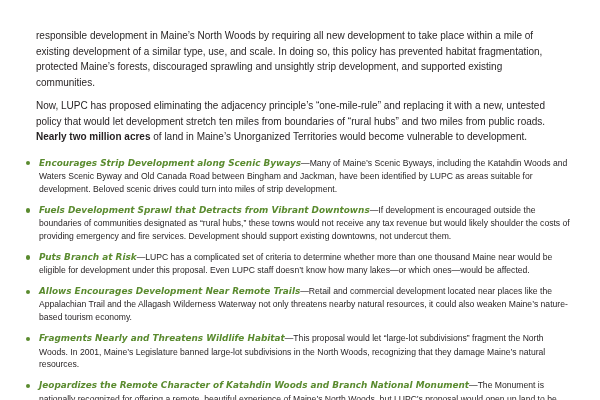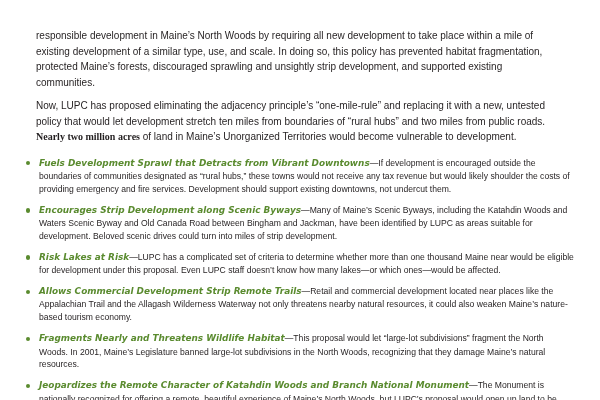--- a/index.html
+++ b/index.html
@@ -65,21 +65,20 @@
   }
   .pt-title {
     font-family: "DejaVu Sans", sans-serif;
     font-weight: bold;
     font-style: italic;
     color: #5a8b2f;
     font-size: 8.9px;
   }
   .bold {
     font-weight: bold;
-    font-family: Liberation Serif, serif;
   }
   .clip-bottom {
     position: absolute;
     left: 0;
     right: 0;
     bottom: 0;
     height: 4px;
     background: #ffffff;
   }
 </style>
@@ -89,30 +88,30 @@
 <div class="page">
 
   <div class="intro">
     <p>responsible development in Maine’s North Woods by requiring all new development to take place within a mile of existing development of a similar type, use, and scale. In doing so, this policy has prevented habitat fragmentation, protected Maine’s forests, discouraged sprawling and unsightly strip development, and supported existing communities.</p>
     <p><span>Now, LUPC has proposed eliminating the adjacency principle’s “one-mile-rule” and replacing it with a new, untested policy that would let development stretch ten miles from boundaries of “rural hubs” and two miles from public roads. </span><span class="bold">Nearly two million acres</span><span> of land in Maine’s Unorganized Territories would become vulnerable to development.</span></p>
   </div>
 
 
   <ul class="points">
     <li>
+      <span class="pt-title">Encourages Strip Development along Scenic Byways</span><span>—Many of Maine’s Scenic Byways, including the Katahdin Woods and Waters Scenic Byway and Old Canada Road between Bingham and Jackman, have been identified by LUPC as areas suitable for development. Beloved scenic drives could turn into miles of strip development.</span>
+    </li>
+    <li>
       <span class="pt-title">Fuels Development Sprawl that Detracts from Vibrant Downtowns</span><span>—If development is encouraged outside the boundaries of communities designated as “rural hubs,” these towns would not receive any tax revenue but would likely shoulder the costs of providing emergency and fire services. Development should support existing downtowns, not undercut them.</span>
     </li>
     <li>
-      <span class="pt-title">Encourages Strip Development along Scenic Byways</span><span>—Many of Maine’s Scenic Byways, including the Katahdin Woods and Waters Scenic Byway and Old Canada Road between Bingham and Jackman, have been identified by LUPC as areas suitable for development. Beloved scenic drives could turn into miles of strip development.</span>
+      <span class="pt-title">Puts Branch at Risk</span><span>—LUPC has a complicated set of criteria to determine whether more than one thousand Maine near would be eligible for development under this proposal. Even LUPC staff doesn’t know how many lakes—or which ones—would be affected.</span>
     </li>
     <li>
-      <span class="pt-title">Risk Lakes at Risk</span><span>—LUPC has a complicated set of criteria to determine whether more than one thousand Maine near would be eligible for development under this proposal. Even LUPC staff doesn’t know how many lakes—or which ones—would be affected.</span>
-    </li>
-    <li>
-      <span class="pt-title">Allows Commercial Development Strip Remote Trails</span><span>—Retail and commercial development located near places like the Appalachian Trail and the Allagash Wilderness Waterway not only threatens nearby natural resources, it could also weaken Maine’s nature-based tourism economy.</span>
+      <span class="pt-title">Allows Encourages Development Near Remote Trails</span><span>—Retail and commercial development located near places like the Appalachian Trail and the Allagash Wilderness Waterway not only threatens nearby natural resources, it could also weaken Maine’s nature-based tourism economy.</span>
     </li>
     <li>
       <span class="pt-title">Fragments Nearly and Threatens Wildlife Habitat</span><span>—This proposal would let “large-lot subdivisions” fragment the North Woods. In 2001, Maine’s Legislature banned large-lot subdivisions in the North Woods, recognizing that they damage Maine’s natural resources.</span>
     </li>
     <li>
       <span class="pt-title">Jeopardizes the Remote Character of Katahdin Woods and Branch National Monument</span><span>—The Monument is nationally recognized for offering a remote, beautiful experience of Maine’s North Woods, but LUPC’s proposal would open up land to be developed both west and east of the East Branch of the Penobscot—immediately next to the Monument.</span>
     </li>
   </ul>
 
   <div class="clip-bottom"></div>

